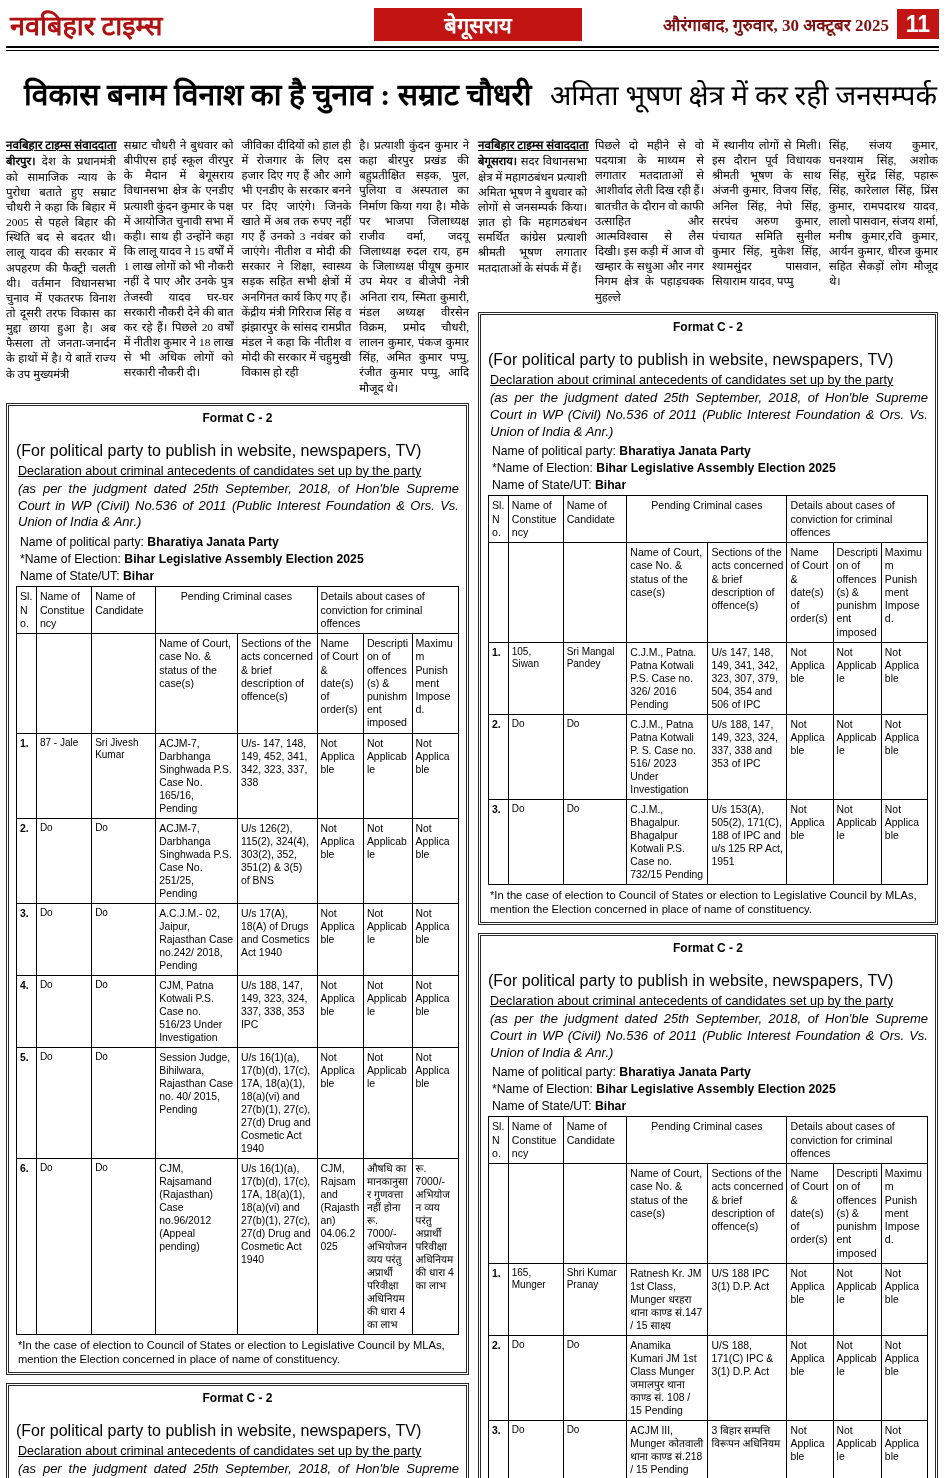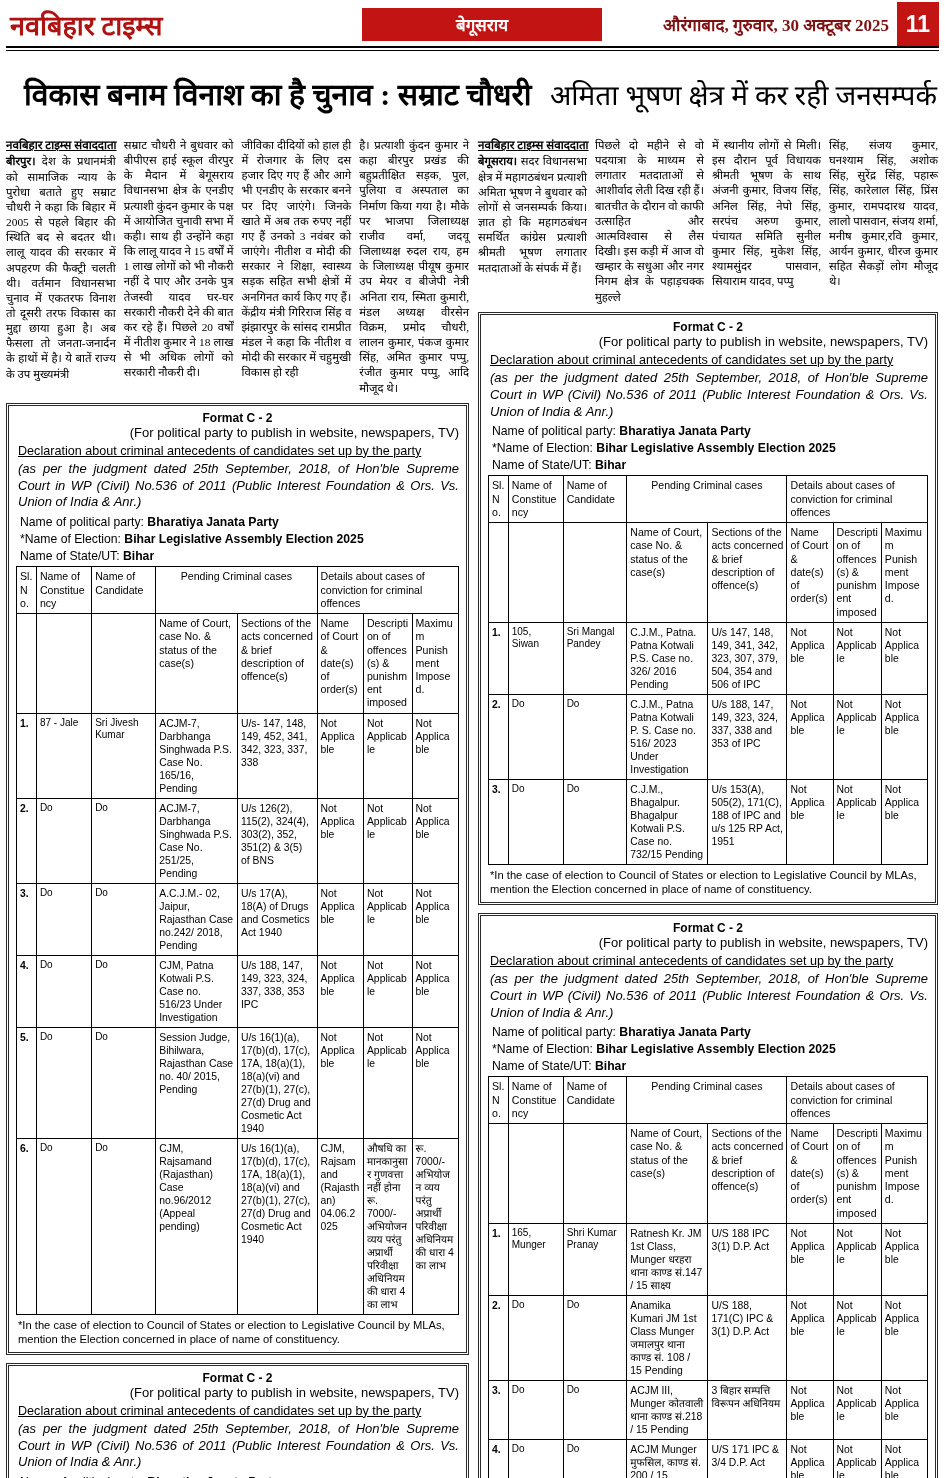--- a/index.html
+++ b/index.html
@@ -2,25 +2,25 @@
 <html lang="hi"><head>
 <meta charset="utf-8">
 <style>
   html,body{margin:0;padding:0;background:#fff;color:#000;}
   body{width:945px;min-height:1478px;font-family:"Liberation Serif",serif;-webkit-font-smoothing:antialiased;}
   .page{padding:4px 6px 10px 6px;box-sizing:border-box;}
 
   
   .masthead{position:relative;height:40px;display:flex;align-items:center;}
   .paper-name{font-weight:bold;font-size:27px;color:#b01212;padding-left:4px;white-space:nowrap;}
-  .edition-box{position:absolute;left:356px;width:240px;height:33px;background:#c31414;color:#fff;
-    display:flex;align-items:center;justify-content:center;font-weight:bold;font-size:17px;}
+  .edition-box{position:absolute;left:368px;width:208px;height:33px;background:#c31414;color:#fff;
+    display:flex;align-items:center;justify-content:center;font-weight:bold;font-size:22px;}
   .mast-right{position:absolute;right:0;display:flex;align-items:center;gap:8px;}
   .dateline{font-weight:bold;font-size:17px;color:#7e1212;white-space:nowrap;}
-  .pageno-box{width:42px;height:44px;background:#c31414;color:#fff;display:flex;align-items:center;
+  .pageno-box{width:42px;height:30px;background:#c31414;color:#fff;display:flex;align-items:center;
     justify-content:center;font-weight:bold;font-size:23px;font-family:"Liberation Sans",sans-serif;}
   .mast-rule{border-top:2px solid #000;border-bottom:1px solid #000;height:2px;margin-top:2px;}
 
   
   .headline-row{display:flex;align-items:baseline;justify-content:space-between;padding:6px 2px 4px 2px;}
   .headline-left{font-weight:bold;font-size:30px;white-space:nowrap;}
   .headline-right{font-weight:normal;font-size:28px;white-space:nowrap;}
 
   
   .content{display:flex;gap:9px;margin-top:4px;}
@@ -31,21 +31,21 @@
   
   .article{display:flex;gap:8px;font-size:11.4px;line-height:1.33;text-align:justify;margin-bottom:7px;}
   .acol{flex:1;min-width:0;}
   .byline{font-weight:bold;text-decoration:underline;font-size:11.6px;text-align:center;margin-bottom:1px;white-space:nowrap;}
   .lead{font-weight:bold;}
 
   
   .fmt-block{border:3px double #2a2a2a;padding:5px 7px 6px 7px;margin-bottom:8px;
     font-family:"Liberation Sans",sans-serif;}
   .fmt-label{text-align:center;font-weight:bold;font-size:12px;}
-  .fmt-note{text-align:right;font-size:13px;margin-top:0;}
+  .fmt-note{text-align:left;font-size:16px;margin-top:17px;}
   .fmt-decl{text-decoration:underline;font-size:12.6px;margin:4px 0 3px 2px;}
   .fmt-judg{font-style:italic;font-size:13px;text-align:justify;margin:0 0 4px 2px;line-height:1.3;}
   .fmt-line{font-size:12.2px;margin:3px 0 3px 4px;}
   .fmt-line b{font-weight:bold;}
   table.fmt-table{width:100%;border-collapse:collapse;table-layout:fixed;margin-top:3px;}
   .fmt-table th,.fmt-table td{border:1px solid #000;padding:3px 3px;vertical-align:top;
     font-weight:normal;text-align:left;font-size:10.4px;line-height:1.25;word-wrap:break-word;}
   .fmt-table thead th{font-size:10.6px;}
   .fmt-table td.sl{font-weight:bold;}
   .fmt-table td.big{font-size:10px;}

